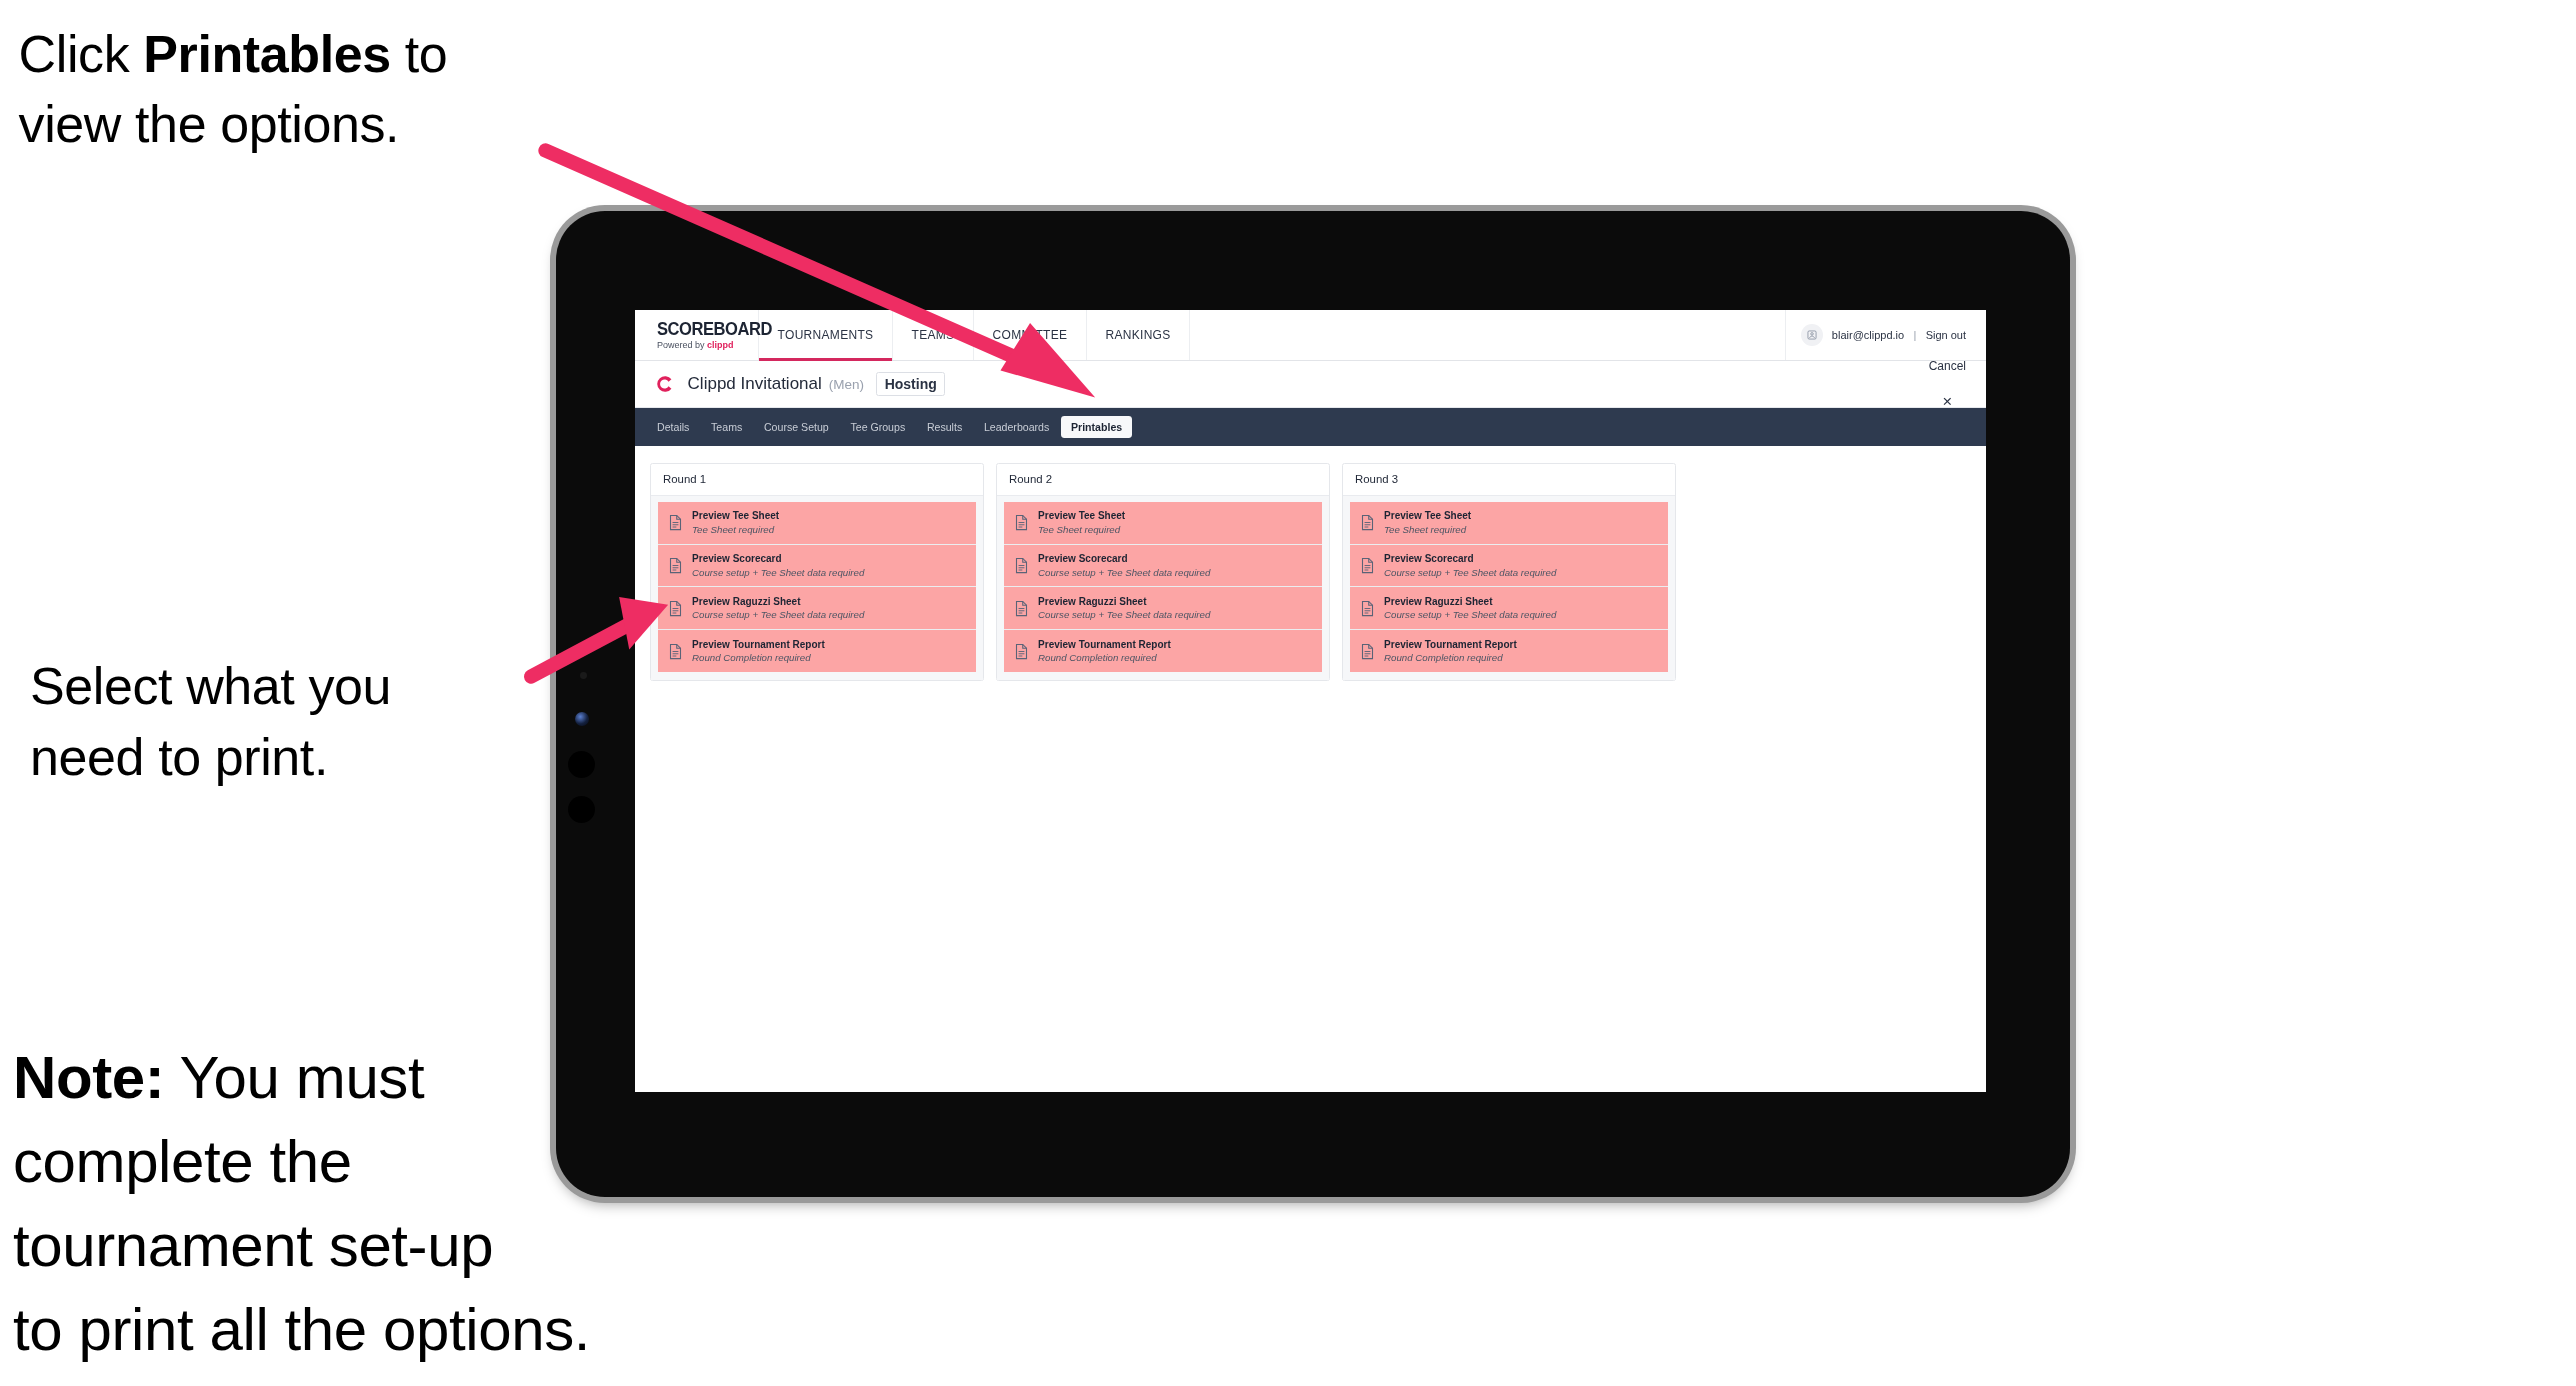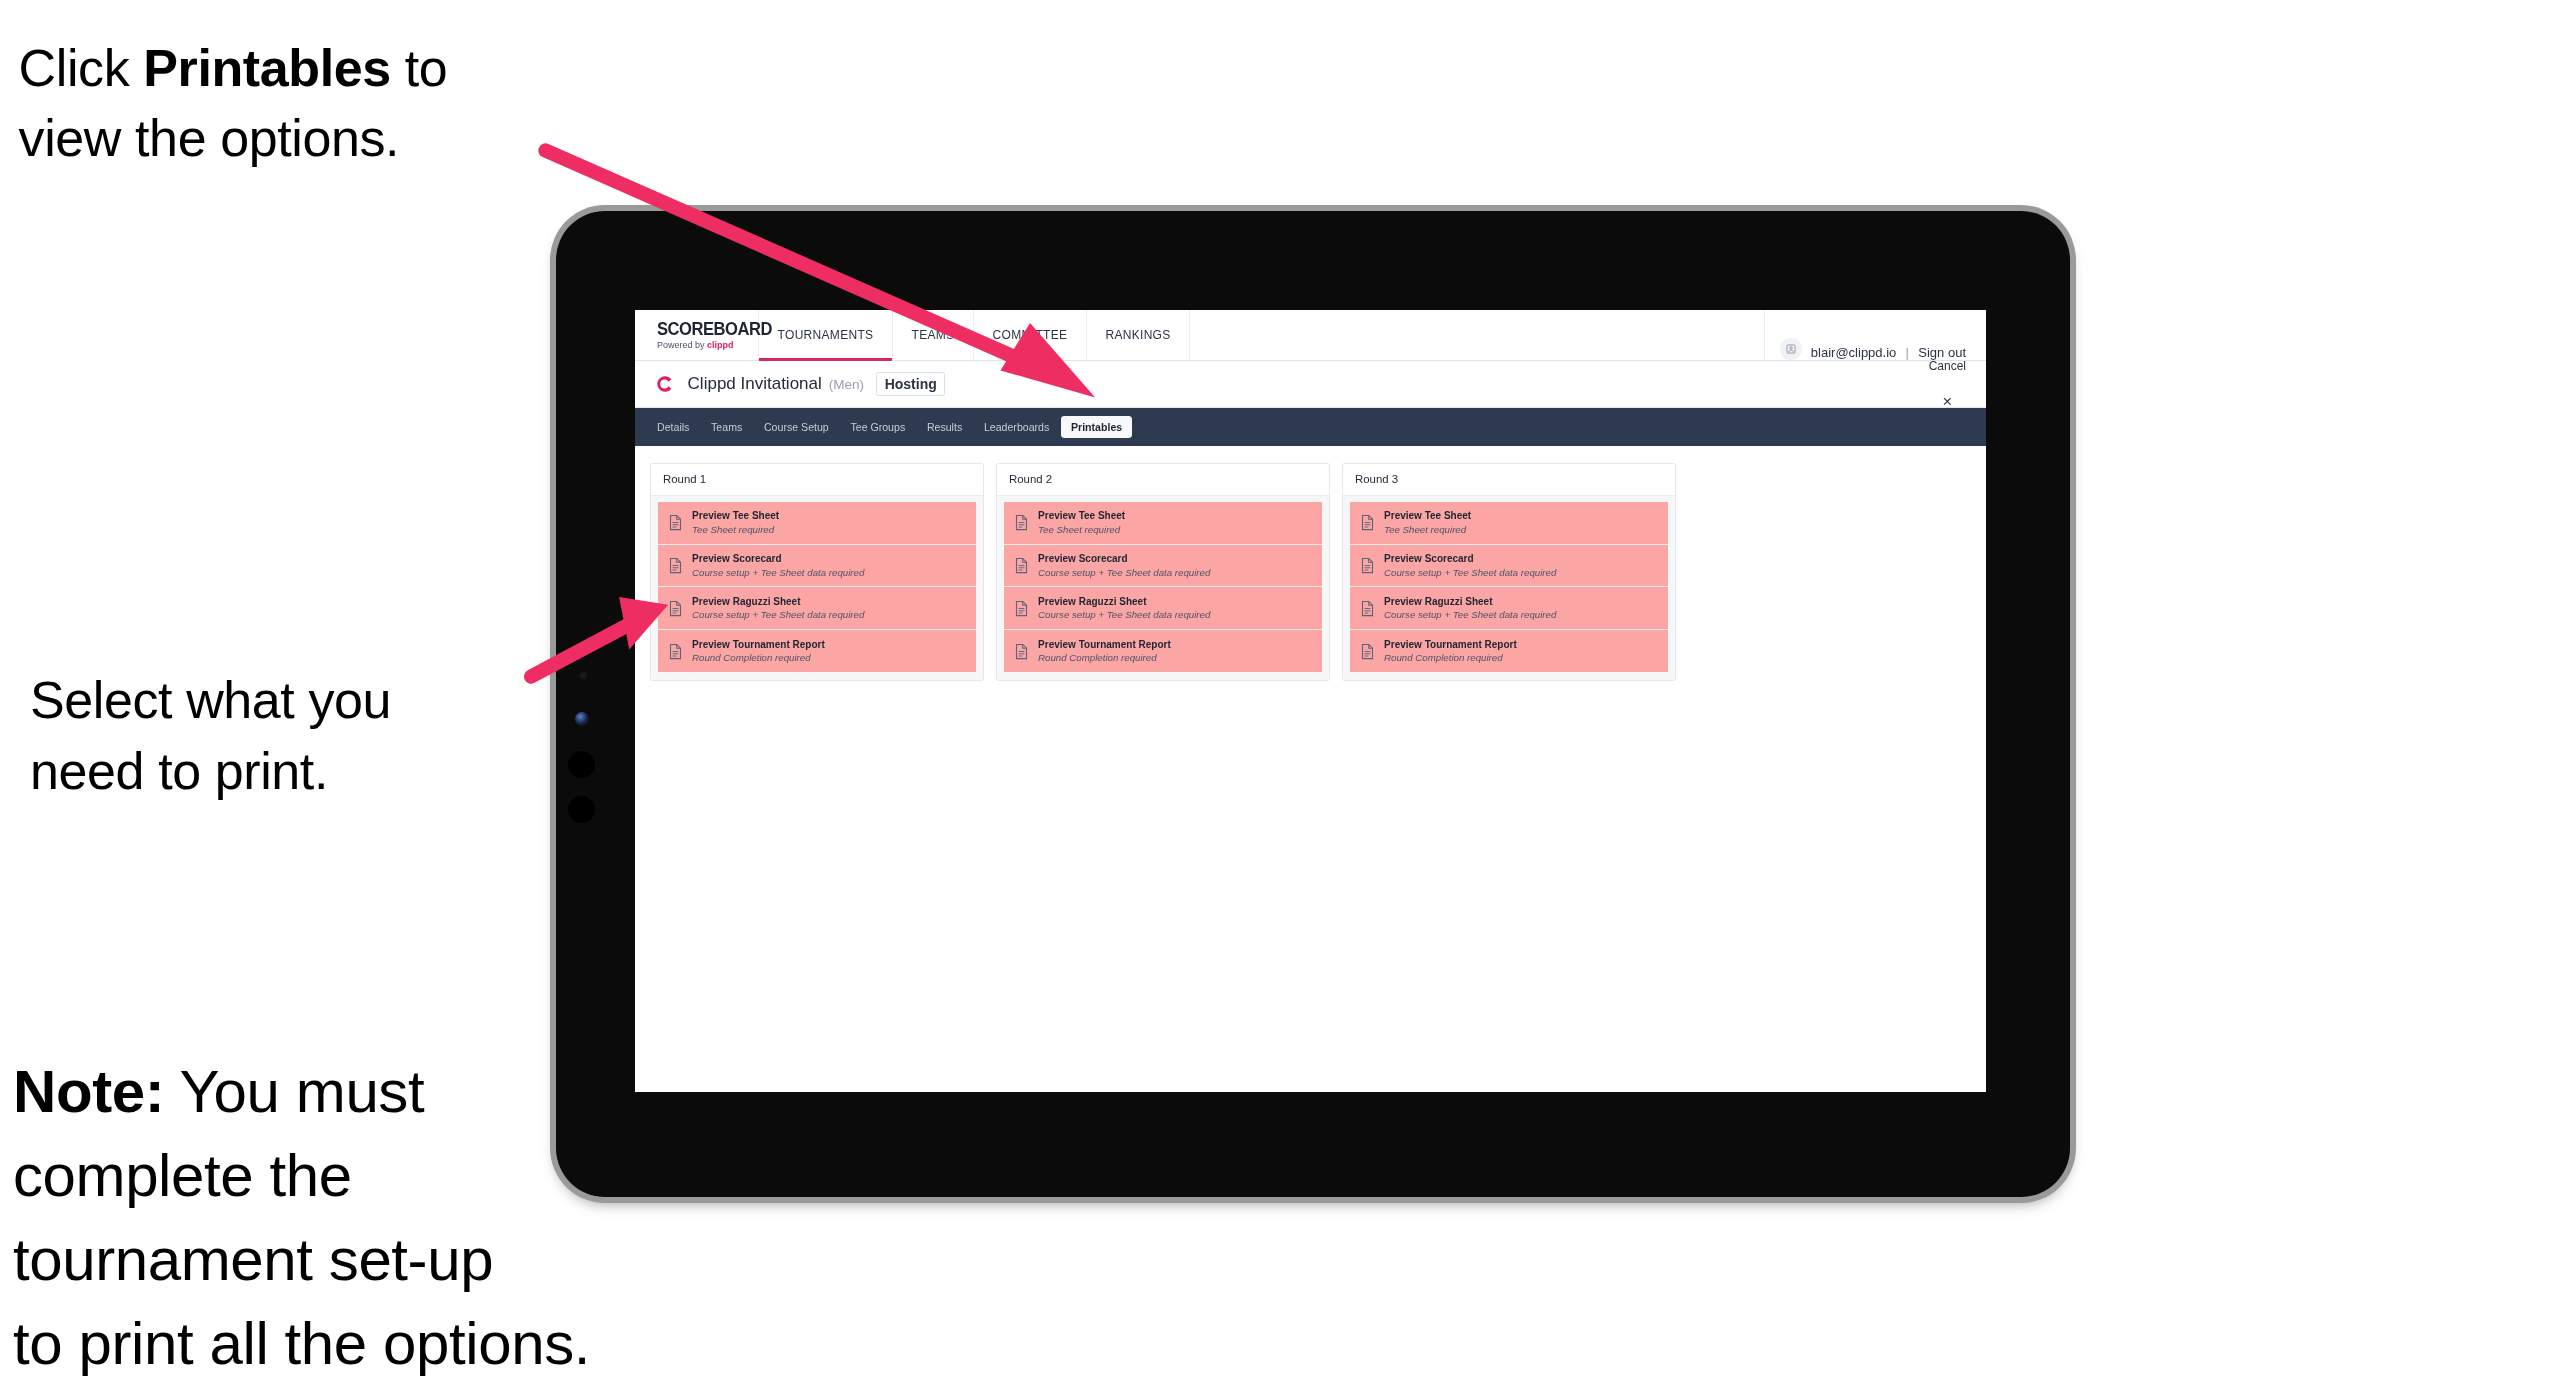--- a/index.html
+++ b/index.html
@@ -15,21 +15,20 @@
 
   
   .annot {
     position: absolute;
     color: #000000;
     font-family: "Liberation Sans", sans-serif;
     font-weight: 400;
     letter-spacing: -0.4px;
     line-height: 1.36;
     white-space: pre-line;
-    margin-top: 14px;
   }
   .annot b { font-weight: 700; }
 
   #annot-1 { left: 18.6px; top: 18.6px;  font-size: 52px; width: 558px; }
   #annot-2 { left: 30px; top: 651px; font-size: 52px; width: 541px; }
   #annot-3 { left: 13px; top: 1036px; font-size: 60px; width: 677px; line-height: 1.40; }
 
   
   #tablet {
     position: absolute;
@@ -100,23 +99,23 @@
     cursor: pointer;
   }
   .topnav-item.active::after {
     content: "";
     position: absolute; left: 0; right: 0; bottom: -0.8px;
     height: 2.5px; background: #d4285e;
   }
   #topbar-spacer { flex: 1; border-right: 0.8px solid #eceef1; }
 
   #user-area {
-    display: flex; align-items: flex-end; gap: 9.3px;
+    display: flex; align-items: center; gap: 9.3px;
     padding: 0 20px 0 15px;
-    font-size: 13px; color: #2b3344;
+    font-size: 11px; color: #2b3344;
   }
   #avatar {
     width: 22px; height: 22px; border-radius: 50%;
     background: #f0f1f4;
     display: flex; align-items: center; justify-content: center;
     color: #7c8596; font-size: 10px;
   }
   #user-sep { color: #9aa1ae; }
   #signout { cursor: pointer; }
 

